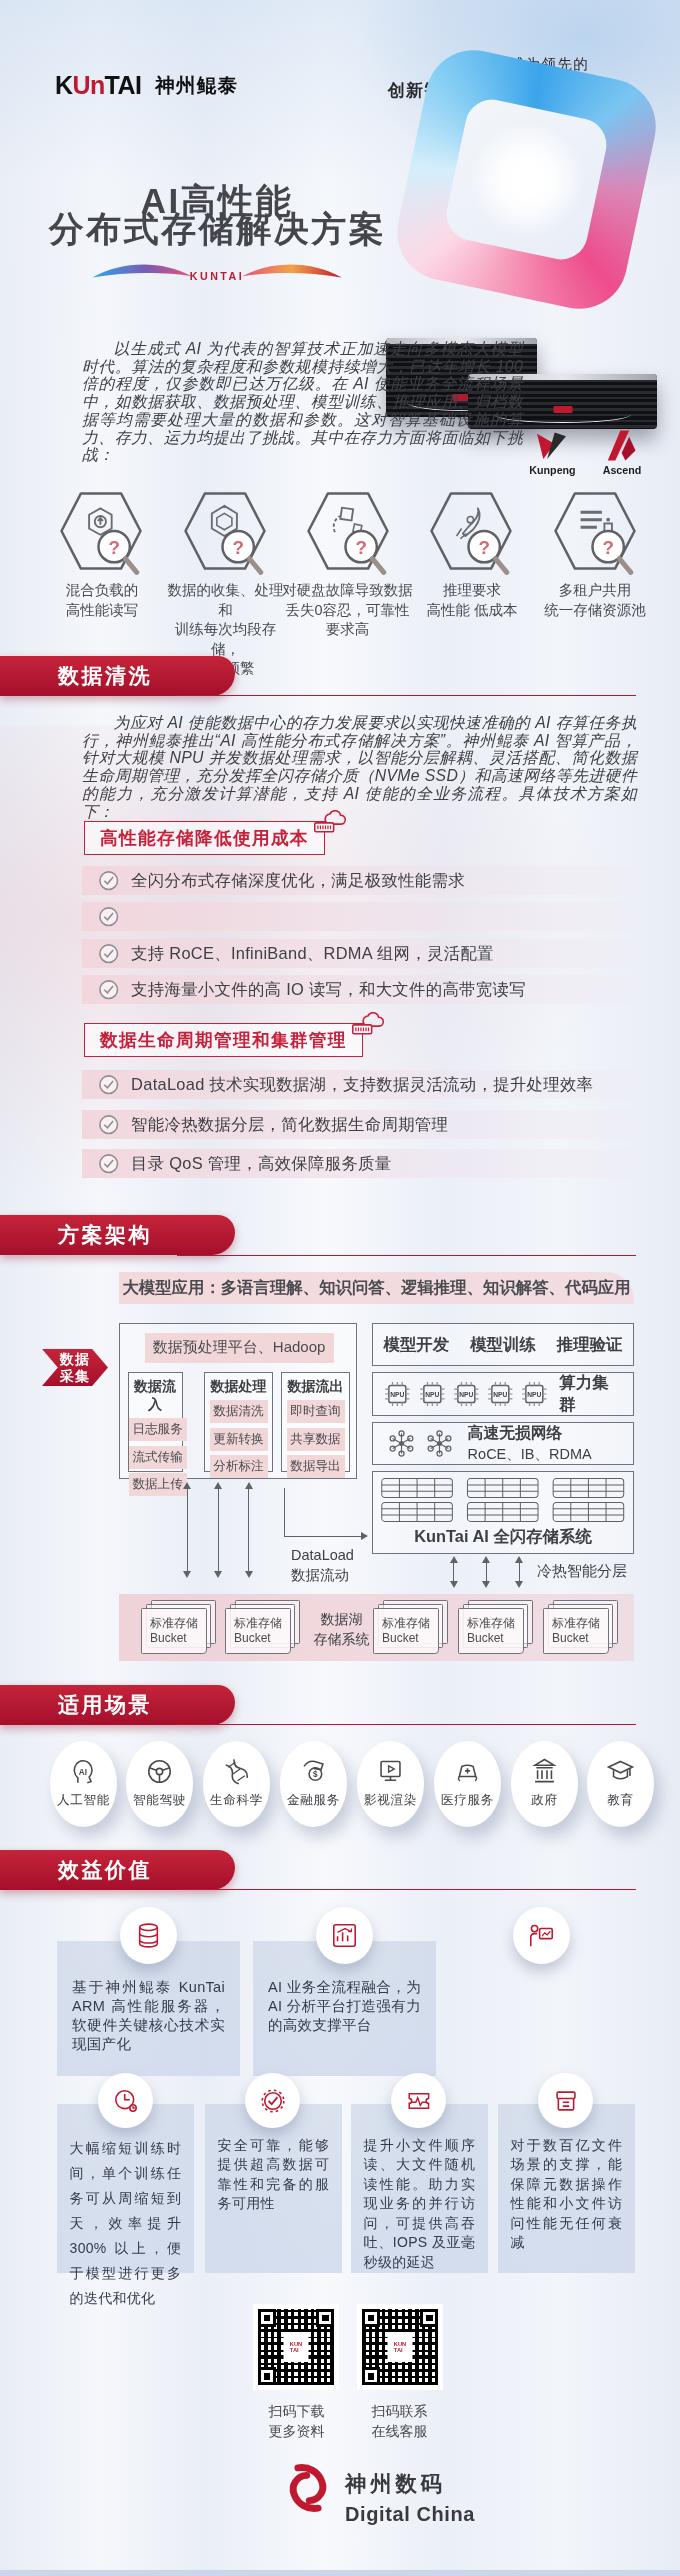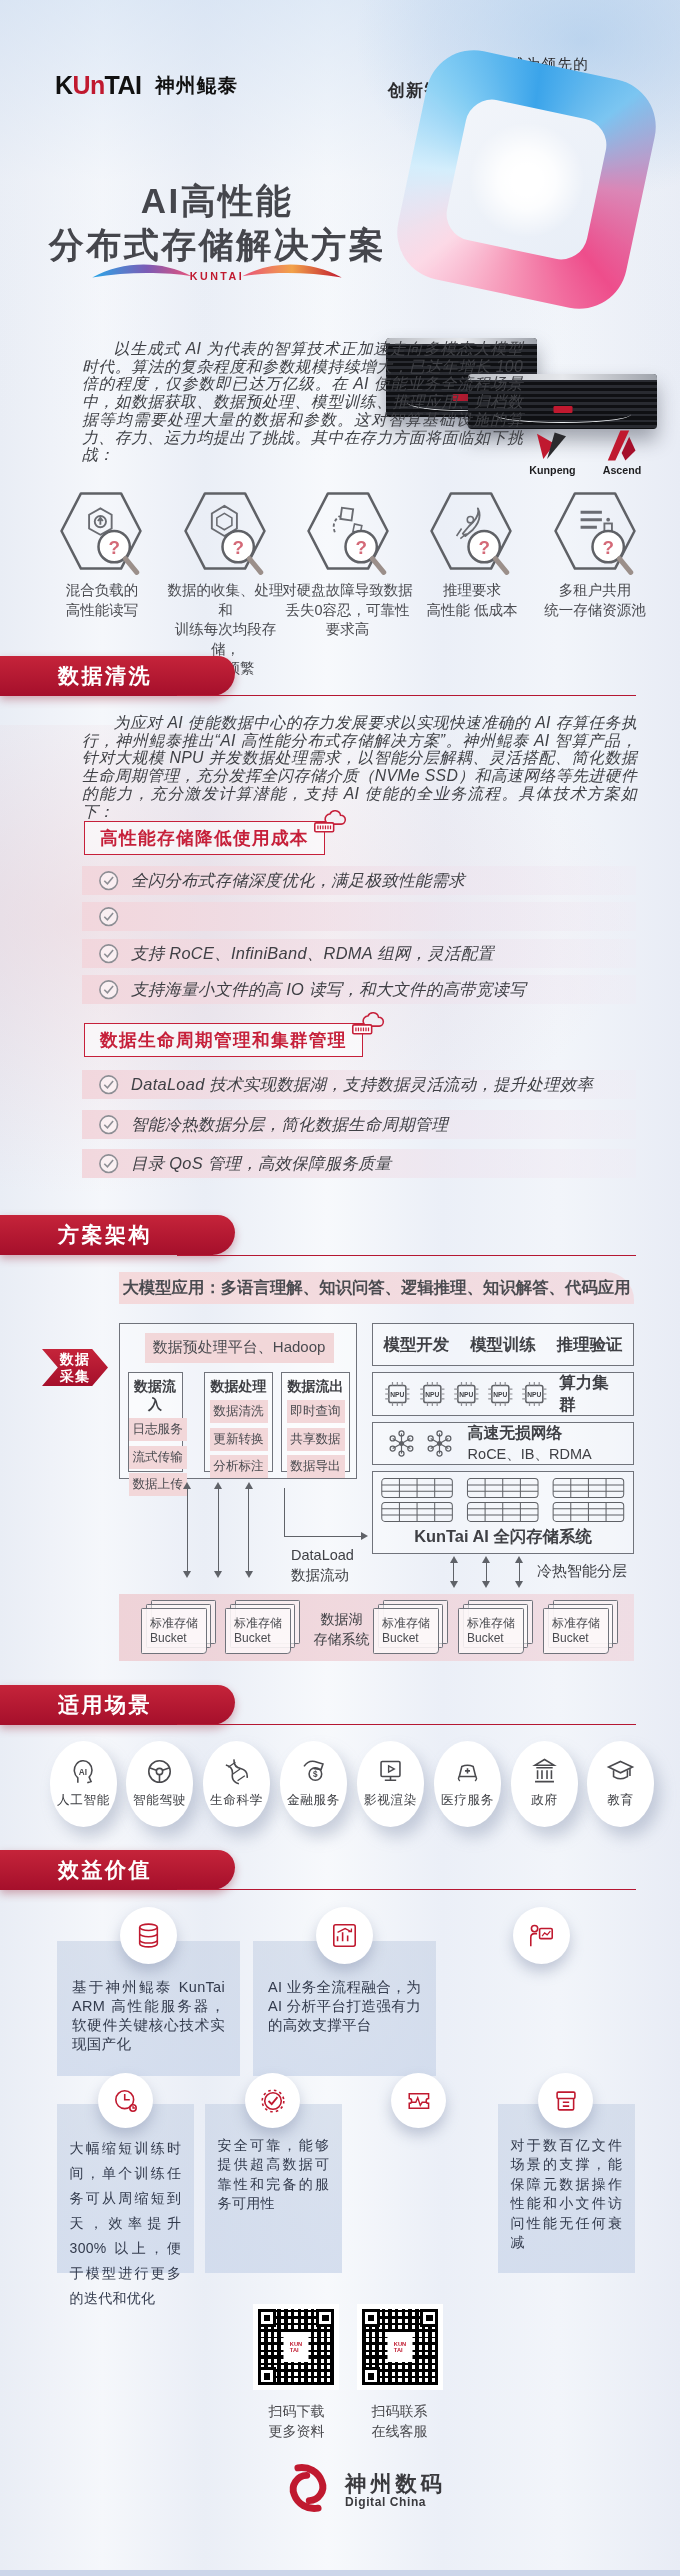--- a/index.html
+++ b/index.html
@@ -47,21 +47,21 @@
     letter-spacing:2.5px;padding-left:58px;box-sizing:border-box;border-radius:0 25px 33px 0;
     box-shadow:0 3.8px 8.8px rgba(150,30,50,.35);}
   .banner-line{position:absolute;height:1.3px;background:#b51732;}
   
   .pill{position:absolute;left:84px;height:31.5px;border:1.9px solid #c6203a;border-radius:0;
     background:rgba(255,255,255,.55);color:#c6203a;font-weight:700;font-size:17.7px;letter-spacing:1.3px;
     display:flex;align-items:center;padding:0 15px;}
   .pill .pill-ic{position:absolute;right:-26.5px;top:-17.7px;}
   .check-row{position:absolute;left:82px;width:554px;height:29px;display:flex;align-items:center;gap:11.3px;
     padding-left:16.4px;box-sizing:border-box;font-size:16.4px;color:#3f4045;letter-spacing:0.3px;
-    background:linear-gradient(90deg,rgba(242,214,220,.95),rgba(238,227,238,.5) 70%,rgba(240,232,242,.25));font-style:italic;}
+    background:linear-gradient(90deg,rgba(242,214,220,.95),rgba(238,227,238,.5) 70%,rgba(240,232,242,.25));}
   
   .arch-box{position:absolute;border:1.3px solid #70737b;background:rgba(255,255,255,.35);box-sizing:border-box;}
   .pink-chip{background:#f2d7d9;color:#4a4b50;display:flex;align-items:center;justify-content:center;}
   .col-box{position:absolute;border:1.3px solid #70737b;background:rgba(255,255,255,.45);box-sizing:border-box;text-align:center;}
   .col-title{font-size:14px;font-weight:600;color:#3f4045;margin-top:5px;}
   .col-chip{width:58px;height:23px;margin:4.4px auto 0;font-size:12.6px;}
   .chev{clip-path:polygon(0 0,76% 0,100% 50%,76% 100%,0 100%,24% 50%);
     background:linear-gradient(180deg,#c5243a,#a50f2b);color:#fff;font-size:14px;font-weight:700;
     display:flex;align-items:center;justify-content:center;text-align:center;line-height:16.4px;letter-spacing:1.3px;}
   .vline{position:absolute;width:1.3px;background:#5f6268;}
@@ -94,21 +94,21 @@
   .qr .pat{position:absolute;inset:5px;
     background-image:
       repeating-linear-gradient(0deg,#000 0 3.2px,transparent 3.2px 7px,#000 7px 8.8px,transparent 8.8px 13.2px),
       repeating-linear-gradient(90deg,#000 0 3.2px,#fff 3.2px 6.3px,#000 6.3px 10px,#fff 10px 13.2px);}
   .finder{position:absolute;width:17.7px;height:17.7px;border:3.2px solid #000;background:#fff;box-sizing:border-box;}
   .finder::after{content:'';position:absolute;inset:2.5px;background:#000;}
   .qr .ctr{position:absolute;left:50%;top:50%;transform:translate(-50%,-50%);width:25px;height:30px;background:#fff;
     display:flex;align-items:center;justify-content:center;font-size:5.7px;font-weight:800;color:#c0192f;}
   .qr-cap{position:absolute;width:101px;text-align:center;font-size:14px;line-height:20px;color:#4a4a4e;}
   .brand-cn{font-size:21.4px;font-weight:800;color:#3a3a3e;letter-spacing:3.8px;}
-  .brand-en{font-size:12px;font-weight:700;color:#3a3a3e;letter-spacing:0.6px;}
+  .brand-en{font-size:20px;font-weight:700;color:#3a3a3e;letter-spacing:0.6px;margin-top:8px;}
 </style>
 </head>
 <body>
 
 <div class="page">
 
   <div class="tint" style="left:353px;top:0;width:328px;height:202px;background:radial-gradient(ellipse at 70% 20%,rgba(150,190,230,.5),rgba(150,190,230,0) 70%);"></div>
   <div class="tint" style="left:0;top:725px;width:681px;height:492px;background:radial-gradient(ellipse at 12% 40%,rgba(231,196,204,.4),rgba(231,196,204,0) 65%);"></div>
 
   <div class="abs logo-row" style="left:55px;top:71px;">
@@ -118,21 +118,21 @@
   <div class="abs slogan" style="right:92px;top:55px;width:265px;">
     <div class="l1">成为领先的</div>
     <div class="l2">创新智算基础设施提供商</div>
   </div>
   <div class="slogan-line" style="left:480px;top:102px;width:108px;"></div>
 
   <div class="abs ring" style="left:410px;top:63px;width:233px;height:233px;"></div>
   <div class="abs glow" style="left:467px;top:120px;width:120px;height:120px;"></div>
 
   <div class="abs title t1" style="left:69px;top:178px;width:296px;">AI高性能</div>
-  <div class="abs title t2" style="left:38px;top:222px;width:359px;">分布式存储解决方案</div>
+  <div class="abs title t2" style="left:38px;top:206px;width:359px;">分布式存储解决方案</div>
 
   <svg class="abs" style="left:91px;top:257px;" width="252" height="37" viewBox="0 0 400 58">
     <defs>
       <linearGradient id="wl" x1="0" y1="0" x2="1" y2="0">
         <stop offset="0" stop-color="#2aa7e8"></stop>
           <stop offset=".55" stop-color="#7b5bb5"></stop>
           <stop offset="1" stop-color="#e8527a"></stop>
       </linearGradient>
       <linearGradient id="wr" x1="0" y1="0" x2="1" y2="0">
         <stop offset="0" stop-color="#e8527a"></stop>
@@ -612,20 +612,23 @@
         </g>
       </svg>
   </div>
 
   <div class="bcard" style="left:57px;top:2104px;width:137px;height:169px;padding:31.5px 12.6px 0;">
     <div class="txt" style="font-size:14px;line-height:25px;">大幅缩短训练时间，单个训练任务可从周缩短到天，效率提升 300% 以上，便于模型进行更多的迭代和优化</div>
   </div>
   <div class="bcard" style="left:205px;top:2104px;width:137px;height:169px;padding:31.5px 12.6px 0;">
     <div class="txt" style="font-size:14px;line-height:19.5px;">安全可靠，能够提供超高数据可靠性和完备的服务可用性</div>
   </div>
+  <div class="bcard" style="left:351px;top:2104px;width:137px;height:169px;padding:31.5px 12.6px 0;">
+    <div class="txt" style="font-size:14px;line-height:19.5px;">提升小文件顺序读、大文件随机读性能。助力实现业务的并行访问，可提供高吞吐、IOPS 及亚毫秒级的延迟</div>
+  </div>
   <div class="bcard" style="left:498px;top:2104px;width:137px;height:169px;padding:31.5px 12.6px 0;">
     <div class="txt" style="font-size:14px;line-height:19.5px;">对于数百亿文件场景的支撑，能保障元数据操作性能和小文件访问性能无任何衰减</div>
   </div>
   <div class="bcircle" style="left:98px;top:2073px;width:55px;height:55px;">
     <svg width="28" height="28" viewBox="0 0 44 44">
         <g fill="none" stroke="#c0192f" stroke-width="2.5">
           <circle cx="20" cy="20" r="14"></circle>
           <path d="M20,11 v9 h8"></path>
           <circle cx="33" cy="33" r="5"></circle>
           <path d="M33,30 v3 h3" stroke-width="2"></path>

